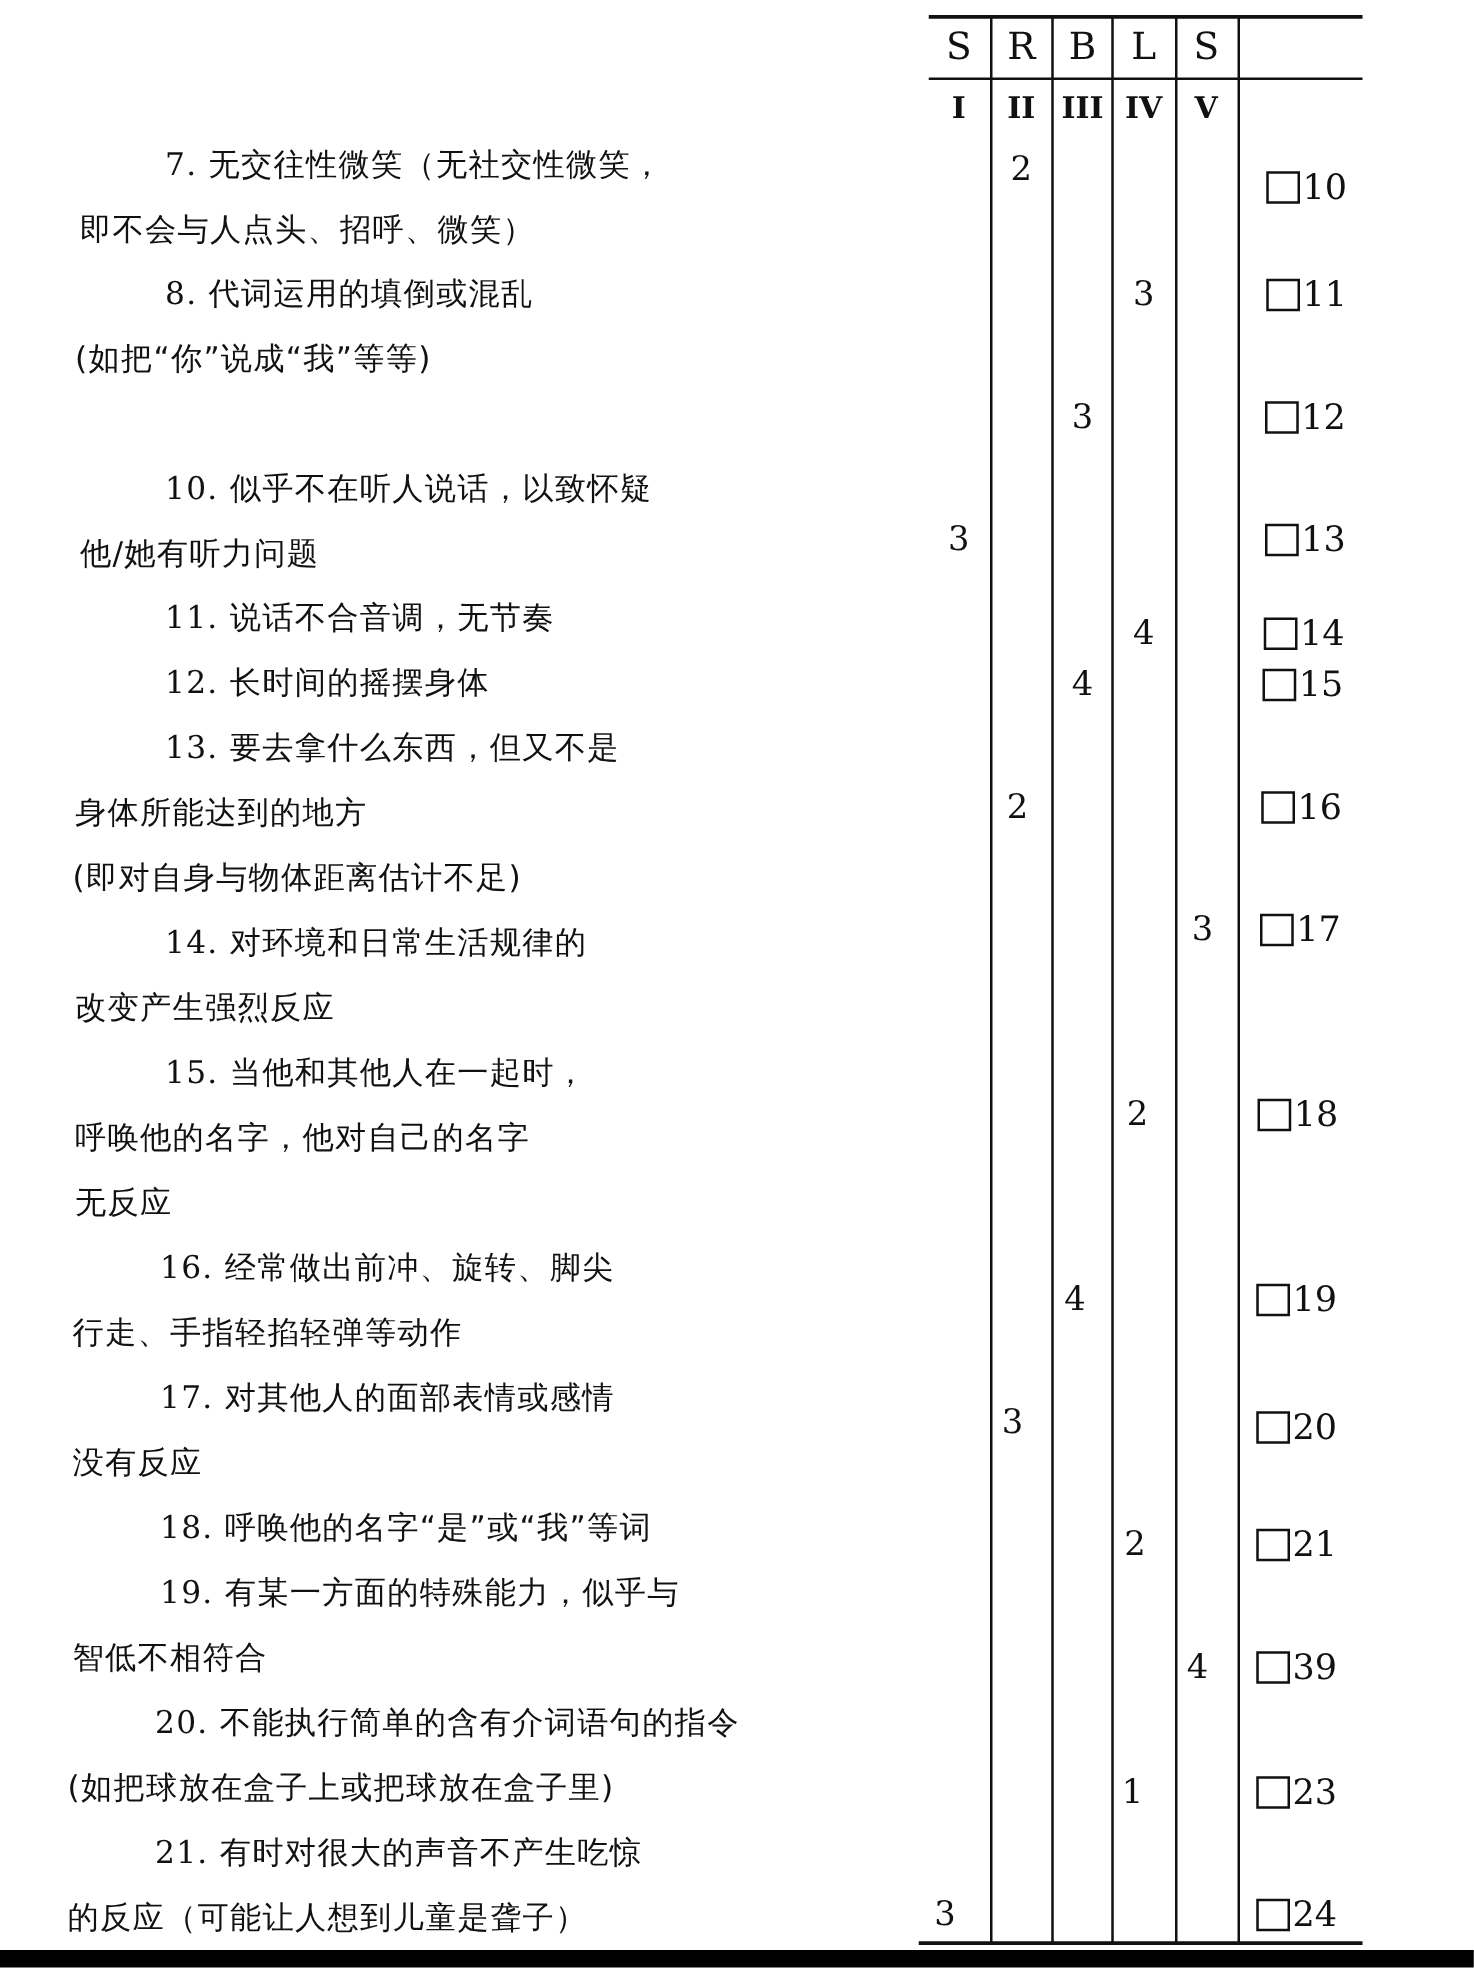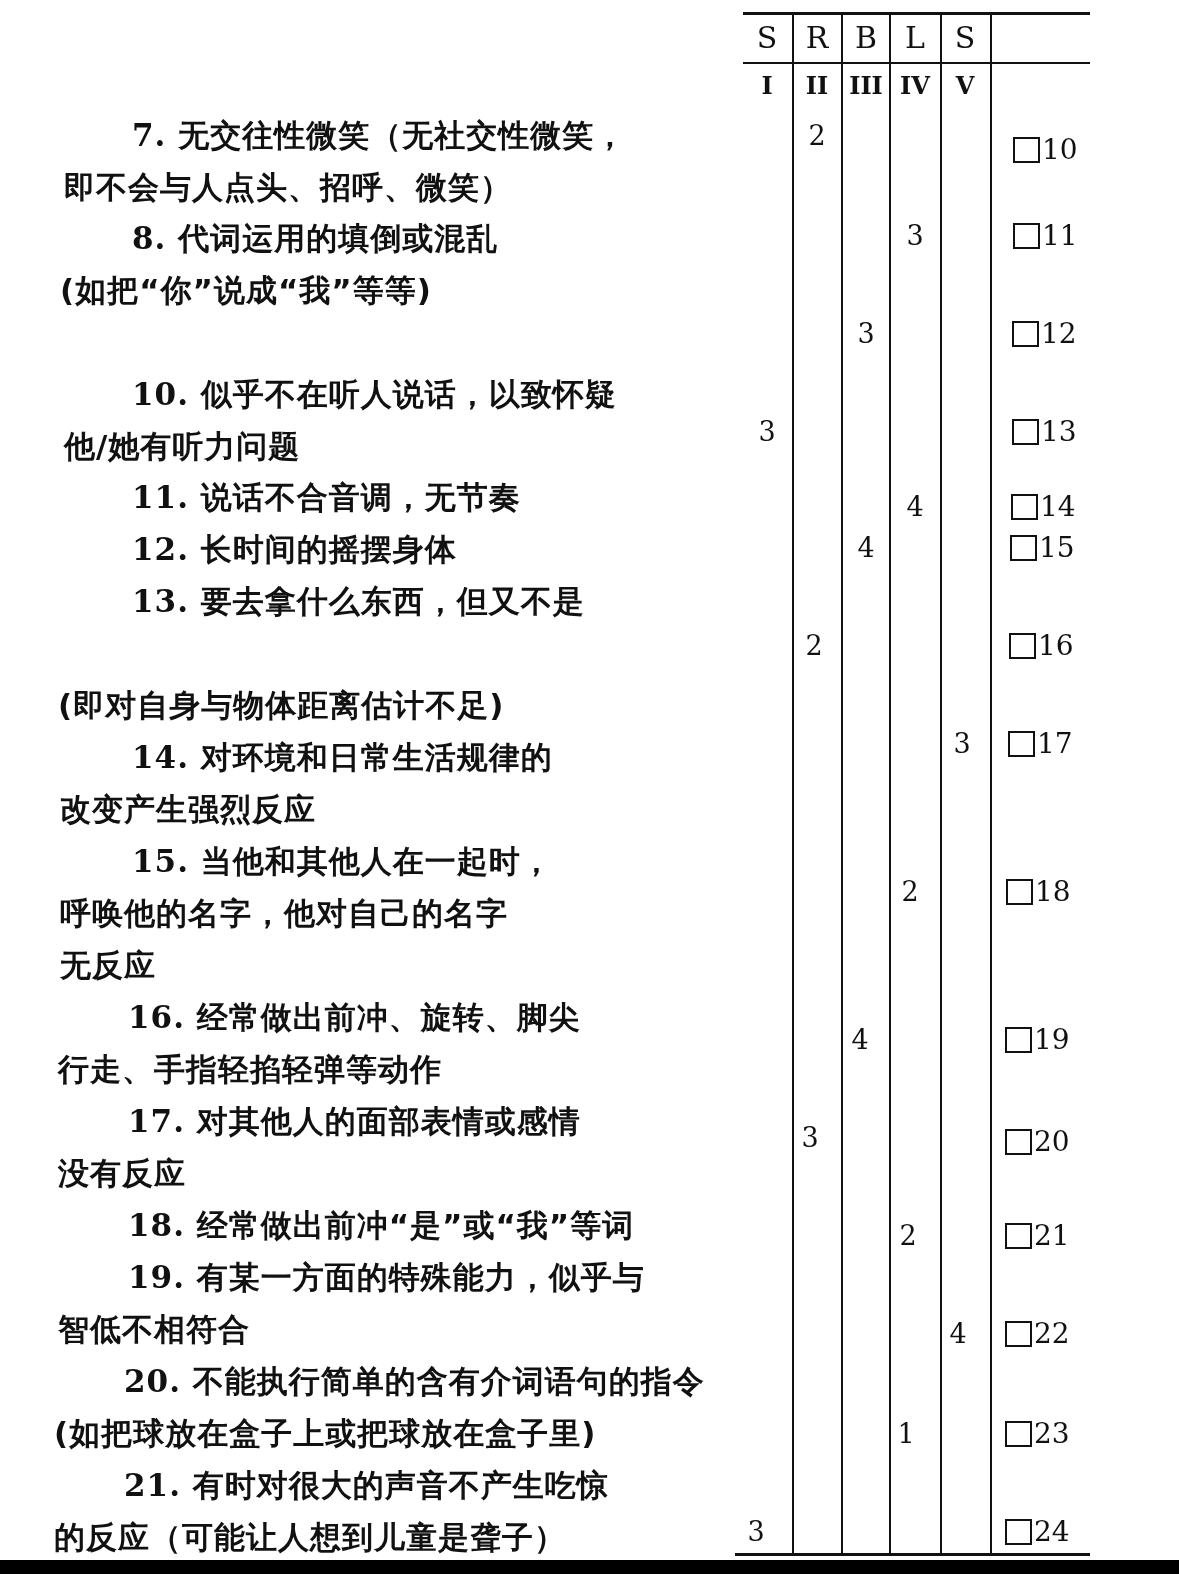--- a/index.html
+++ b/index.html
@@ -2,21 +2,21 @@
 <html><head>
 <meta charset="utf-8">
 <style>
   html, body { margin:0; padding:0; background:#fff; }
   body { width:1179px; height:1574px; position:relative; overflow:hidden;
          font-family: "DejaVu Serif", "Liberation Serif", serif; color:#111; }
   .page { position:absolute; left:0; top:0; width:1179px; height:1574px; }
   .line { position:absolute; background:#111; }
   .hdr { position:absolute; font-size:30px; text-align:center; width:48px; line-height:48px; }
   .sub { position:absolute; font-size:24px; text-align:center; width:48px; line-height:44px; font-weight:bold; }
-  .txt { position:absolute; font-size:31px; white-space:nowrap; letter-spacing:1px; font-family: "DejaVu Sans", "Liberation Sans", sans-serif; font-weight: bold; }
+  .txt { position:absolute; font-size:25px; white-space:nowrap; letter-spacing:1px; font-family: "DejaVu Sans", "Liberation Sans", sans-serif; }
   .txt .num { font-family: "DejaVu Serif", "Liberation Serif", serif; }
   .score { position:absolute; font-size:27px; width:48px; text-align:center; }
   .cb { position:absolute; display:flex; align-items:center; gap:2px; }
   .cb .box { width:27px; height:26px; border:2px solid #111; box-sizing:border-box; background:#fff; }
   .cb .lbl { font-size:28px; line-height:28px; }
   .bottom-bar { position:absolute; left:0; top:1560px; width:1179px; height:14px; background:#000; }
 </style>
 </head>
 <body>
 
@@ -52,36 +52,37 @@
 
 
   <div class="txt" style="left:132px; top:374px;"><span class="num">10.</span> <span>似乎不在听人说话，以致怀疑</span></div>
   <div class="txt" style="left:64px; top:426px;">他/她有听力问题</div>
 
   <div class="txt" style="left:132px; top:477px;"><span class="num">11.</span> <span>说话不合音调，无节奏</span></div>
 
   <div class="txt" style="left:132px; top:529px;"><span class="num">12.</span> <span>长时间的摇摆身体</span></div>
 
   <div class="txt" style="left:132px; top:581px;"><span class="num">13.</span> <span>要去拿什么东西，但又不是</span></div>
+  <div class="txt" style="left:60px; top:633px;">身体所能达到的地方</div>
   <div class="txt" style="left:58px; top:685px;">(即对自身与物体距离估计不足)</div>
 
   <div class="txt" style="left:132px; top:737px;"><span class="num">14.</span> <span>对环境和日常生活规律的</span></div>
   <div class="txt" style="left:60px; top:789px;">改变产生强烈反应</div>
 
   <div class="txt" style="left:132px; top:841px;"><span class="num">15.</span> <span>当他和其他人在一起时，</span></div>
   <div class="txt" style="left:60px; top:893px;">呼唤他的名字，他对自己的名字</div>
   <div class="txt" style="left:60px; top:945px;">无反应</div>
 
   <div class="txt" style="left:128px; top:997px;"><span class="num">16.</span> <span>经常做出前冲、旋转、脚尖</span></div>
   <div class="txt" style="left:58px; top:1049px;">行走、手指轻掐轻弹等动作</div>
 
   <div class="txt" style="left:128px; top:1101px;"><span class="num">17.</span> <span>对其他人的面部表情或感情</span></div>
   <div class="txt" style="left:58px; top:1153px;">没有反应</div>
 
-  <div class="txt" style="left:128px; top:1205px;"><span class="num">18.</span> <span>经常做出前冲“是”或“我”等词</span></div>
+  <div class="txt" style="left:128px; top:1205px;"><span class="num">18.</span> <span>呼唤他的名字“是”或“我”等词</span></div>
 
   <div class="txt" style="left:128px; top:1257px;"><span class="num">19.</span> <span>有某一方面的特殊能力，似乎与</span></div>
   <div class="txt" style="left:58px; top:1309px;">智低不相符合</div>
 
   <div class="txt" style="left:124px; top:1361px;"><span class="num">20.</span> <span>不能执行简单的含有介词语句的指令</span></div>
   <div class="txt" style="left:54px; top:1413px;">(如把球放在盒子上或把球放在盒子里)</div>
 
   <div class="txt" style="left:124px; top:1465px;"><span class="num">21.</span> <span>有时对很大的声音不产生吃惊</span></div>
   <div class="txt" style="left:54px; top:1517px;">的反应（可能让人想到儿童是聋子）</div>
 
@@ -144,21 +145,21 @@
   <div class="cb" style="left:1005px; top:1128px;">
       <span class="box"></span>
       <span class="lbl">20</span>
     </div>
   <div class="cb" style="left:1005px; top:1222px;">
       <span class="box"></span>
       <span class="lbl">21</span>
     </div>
   <div class="cb" style="left:1005px; top:1320px;">
       <span class="box"></span>
-      <span class="lbl">22</span>
+      <span class="lbl">39</span>
     </div>
   <div class="cb" style="left:1005px; top:1420px;">
       <span class="box"></span>
       <span class="lbl">23</span>
     </div>
   <div class="cb" style="left:1005px; top:1518px;">
       <span class="box"></span>
       <span class="lbl">24</span>
     </div>
 

